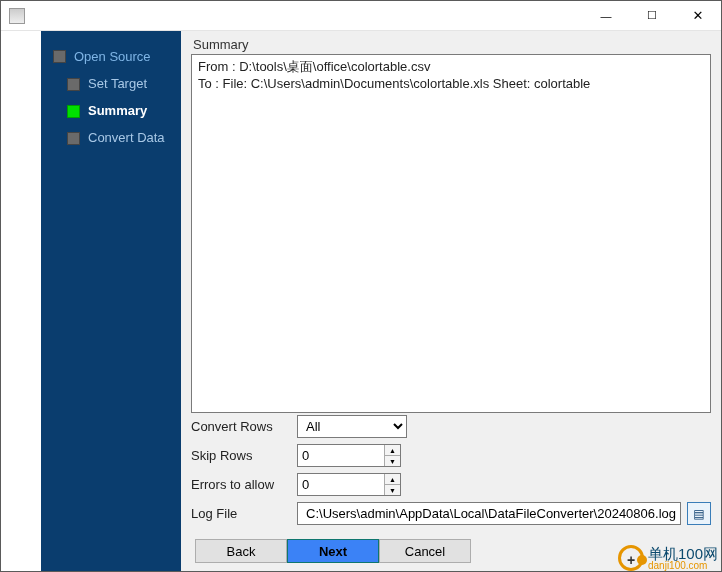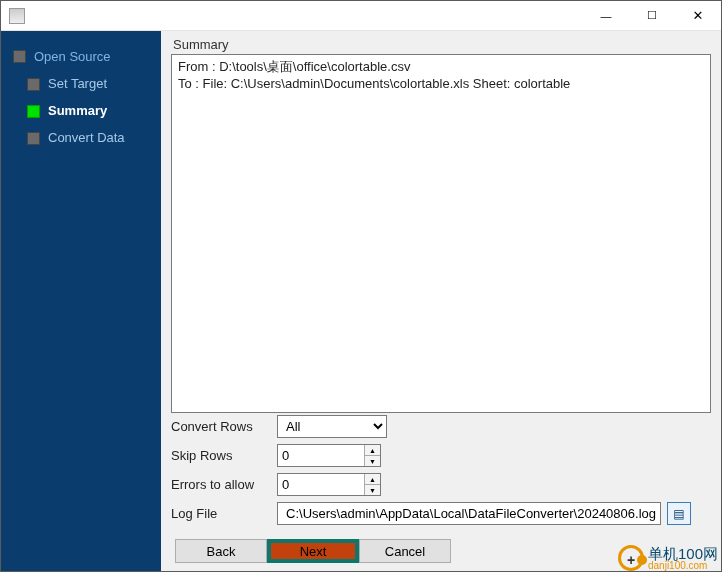--- a/index.html
+++ b/index.html
@@ -32,20 +32,21 @@
     width: 46px; height: 100%;
     display: flex; align-items: center; justify-content: center;
     font-family: "Segoe UI Symbol", sans-serif;
     font-size: 11px;
     cursor: default;
   }
   .win-btn.close { font-size: 13px; }
   .content {
     display: flex;
     height: calc(100% - 30px);
+    padding-left: 40px;
   }
   .sidebar {
     width: 160px;
     background: #0a3d6e;
     padding-top: 12px;
     color: #fff;
   }
   .step {
     display: flex;
     align-items: center;
@@ -159,22 +160,23 @@
   .btn {
     width: 92px;
     height: 24px;
     background: #e1e1e1;
     border: 1px solid #adadad;
     font-size: 13px;
     display: flex; align-items: center; justify-content: center;
     cursor: default;
   }
   .btn.primary {
-    border: 4px solid #0f766e;
-    background: #c2410c;
+    border: 1px solid #0f766e;
+    background: #3b82f6;
+    font-weight: bold;
   }
   .watermark {
     position: absolute;
     right: 4px;
     bottom: 1px;
     display: flex;
     align-items: center;
     gap: 4px;
     font-size: 12px;
     pointer-events: none;

